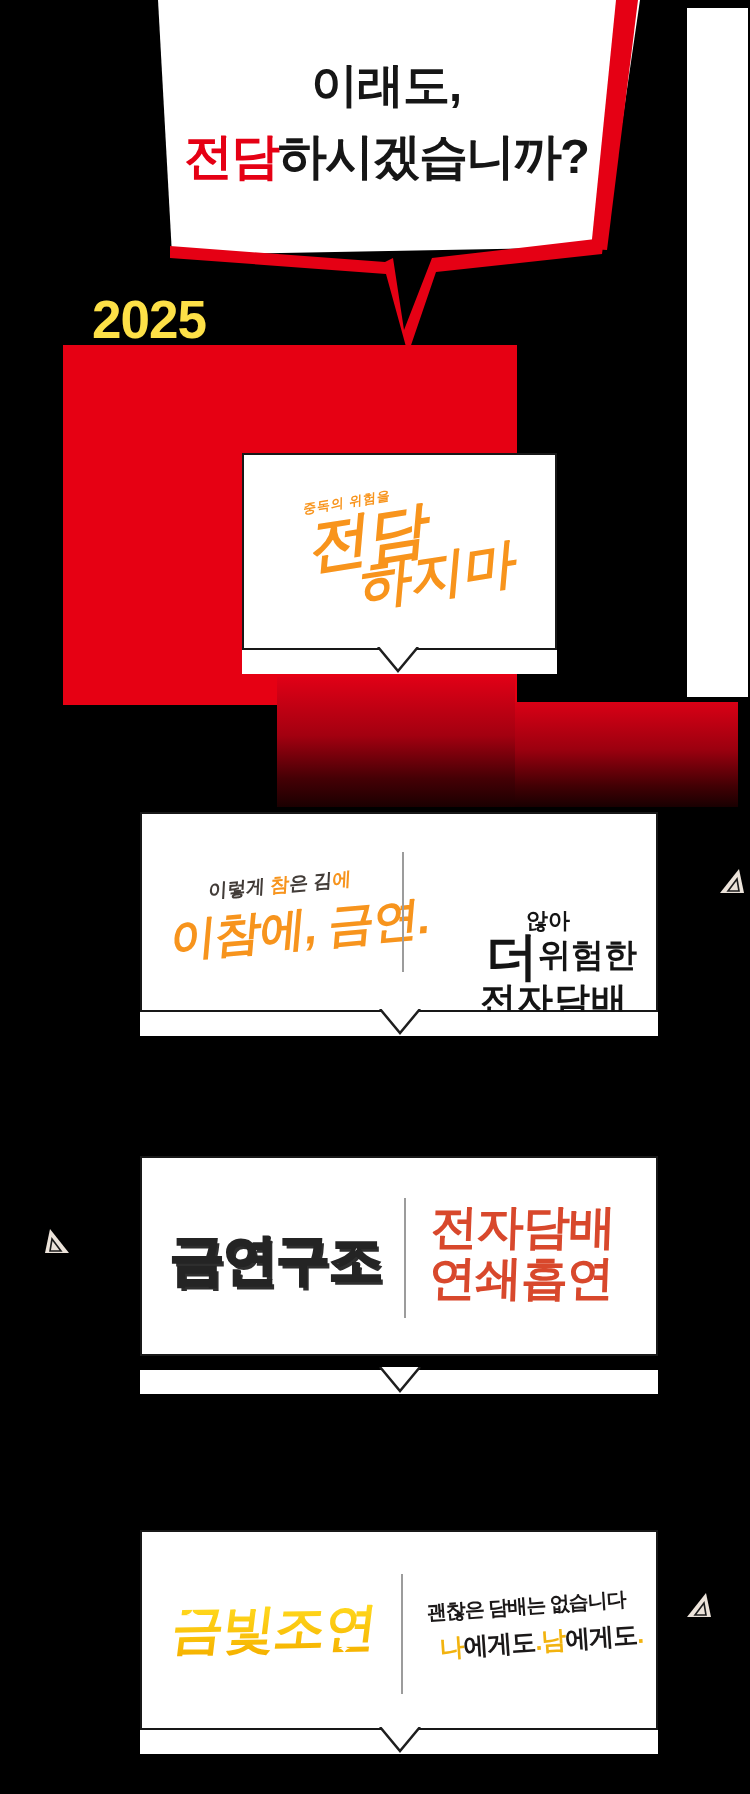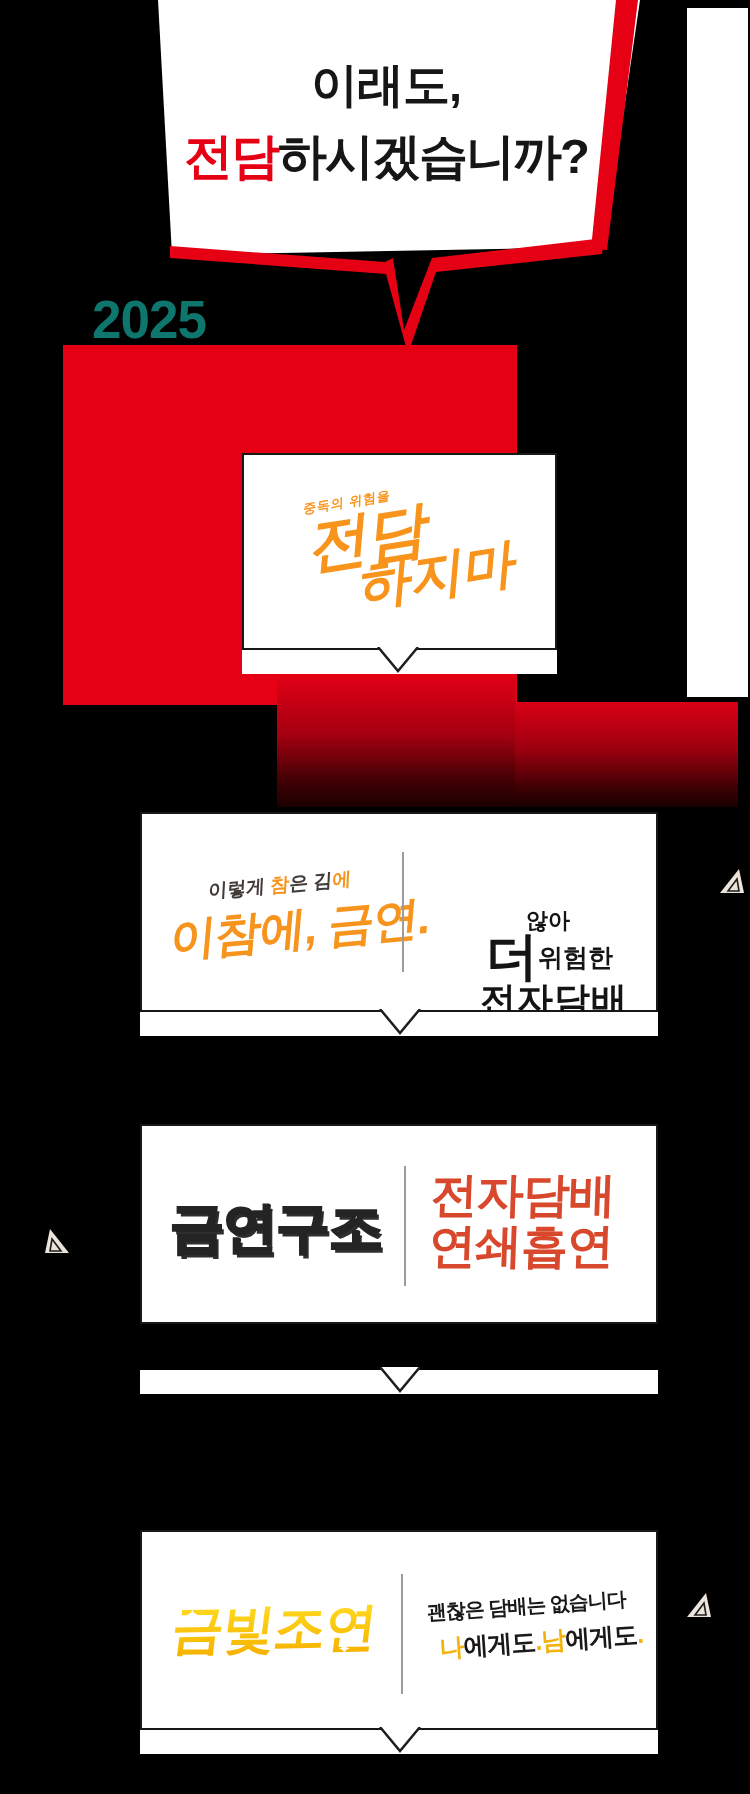--- a/index.html
+++ b/index.html
@@ -8,33 +8,33 @@
   .abs{position:absolute;}
 
   
   .bubble-svg{left:0;top:0;}
   .bubble-text{left:168px;top:58px;width:436px;text-align:center;color:#161616;}
   .bubble-line1{font-size:47px;font-weight:600;letter-spacing:-1px;line-height:1.15;}
   .bubble-line2{font-size:49px;font-weight:700;letter-spacing:-2px;line-height:1.15;margin-top:16px;}
   .accent-red{color:#e50014;}
 
   
-  .year{left:92px;top:289px;font-size:53px;font-weight:900;color:#0f766e;letter-spacing:-1px;}
+  .year{left:92px;top:289px;font-size:53px;font-weight:900;color:#fde047;letter-spacing:-1px;}
   .red-block{left:63px;top:345px;width:454px;height:360px;background:#e60013;}
   .white-column{left:687px;top:8px;width:63px;height:689px;background:#ffffff;}
   .band-a{left:277px;top:677px;width:238px;height:130px;
           background:linear-gradient(180deg,#e00016 0%,#a30010 45%,#450005 78%,#1b0001 100%);}
   .band-b{left:515px;top:702px;width:223px;height:105px;
           background:linear-gradient(180deg,#d90015 0%,#9c000f 45%,#420004 80%,#190001 100%);}
 
   
   .card{background:#fff;border:2px solid #181818;box-sizing:border-box;}
   .card1{left:242px;top:453px;width:315px;height:197px;}
   .card2{left:140px;top:812px;width:518px;height:200px;}
-  .card3{left:140px;top:1124px;width:518px;height:200px;}
+  .card3{left:140px;top:1156px;width:518px;height:200px;}
   .card4{left:140px;top:1530px;width:518px;height:200px;}
 
   .tail-strip{background:#fff;height:24px;}
   .strip1{left:242px;top:650px;width:315px;}
   .strip2{left:140px;top:1012px;width:518px;}
   .strip3{left:140px;top:1370px;width:518px;}
   .strip4{left:140px;top:1730px;width:518px;}
   .tail-v{position:absolute;top:-3px;}
   .tail-v.v1{left:134px;} .tail-v.v2,.tail-v.v3,.tail-v.v4{left:238px;}
 
@@ -51,21 +51,21 @@
 
   
   .badge-line{left:66px;top:58px;transform:rotate(-5deg) skewX(-8deg);font-size:19px;font-weight:800;white-space:nowrap;}
   .seg-d{color:#423c38;} .seg-o{color:#f7941d;}
   .headline2{left:28px;top:84px;transform:rotate(-5deg) skewX(-10deg);font-size:46px;font-weight:900;
              color:#f7941d;letter-spacing:-1px;white-space:nowrap;}
   .brush{font-family:"DejaVu Serif", serif;font-weight:700;color:#141414;white-space:nowrap;}
   .b-l1{left:356px;top:52px;font-size:37px;}
   .b-l2{left:384px;top:92px;font-size:22px;text-align:right;}
   .b-l3{left:344px;top:108px;}
-  .b-l3 .big{font-size:52px;} .b-l3 .small{font-size:25px;vertical-align:8px;}
+  .b-l3 .big{font-size:52px;} .b-l3 .small{font-size:33px;vertical-align:8px;}
   .b-l4{left:338px;top:162px;font-size:36px;letter-spacing:1px;}
 
   
   .rescue-title{left:28px;top:66px;font-size:54px;font-weight:900;white-space:nowrap;letter-spacing:-1px;}
   .t-green{color:#4db848;-webkit-text-stroke:2.5px #242424;text-shadow:3px 4px 0 #2e2e2e;}
   .t-white{color:#ffffff;-webkit-text-stroke:2.5px #242424;text-shadow:3px 4px 0 #2e2e2e;}
   .rescue-right{left:288px;top:44px;font-size:47px;font-weight:900;color:#d8482c;line-height:1.08;
                 transform:skewX(-2deg);letter-spacing:-1px;white-space:nowrap;}
 
   

